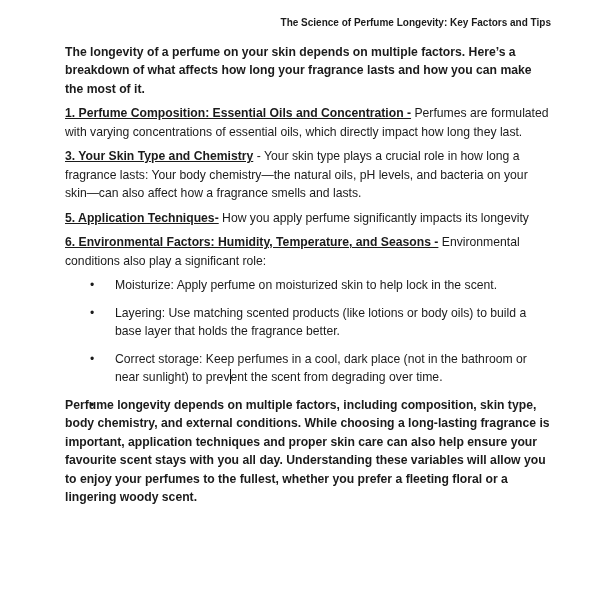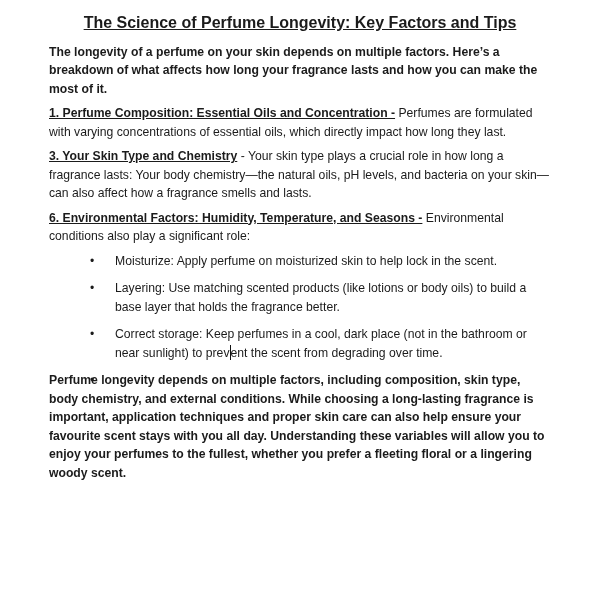--- a/index.html
+++ b/index.html
@@ -15,29 +15,28 @@
     width: 600px;
     height: 600px;
     padding: 14px 49px 0 49px;
     font-family: "Liberation Sans", sans-serif;
     font-size: 12.2px;
     line-height: 18.5px;
     color: #1b1b1b;
     background: #ffffff;
   }
   .title {
-    font-size: 16px;
+    font-size: 10px;
     line-height: 18.5px;
     font-weight: 700;
-    text-align: center;
+    text-align: right;
     margin: 0 0 10px 0;
-    text-decoration: underline;
   }
   .para {
-    margin: 0 0 6px 0;
+    margin: 0 0 6px 16px;
   }
   .para.bold {
     font-weight: 700;
   }
   .para strong {
     font-weight: 700;
     text-decoration: underline;
   }
   ul.bullets {
     list-style: none;
@@ -71,20 +70,21 @@
   <h1 class="title">The Science of Perfume Longevity: Key Factors and Tips</h1>
 
   <p class="para bold">The longevity of a perfume on your skin depends on multiple factors. Here’s a breakdown of what affects how long your fragrance lasts and how you can make the most of it.</p>
 
   <p class="para"><strong>1. Perfume Composition: Essential Oils and Concentration -</strong><span> Perfumes are formulated with varying concentrations of essential oils, which directly impact how long they last.</span></p>
 
 
   <p class="para"><strong>3. Your Skin Type and Chemistry</strong><span> - Your skin type plays a crucial role in how long a fragrance lasts: Your body chemistry—the natural oils, pH levels, and bacteria on your skin—can also affect how a fragrance smells and lasts.</span></p>
 
 
+  <p class="para"><strong>5. Application Techniques-</strong><span> How you apply perfume significantly impacts its longevity</span></p>
 
   <p class="para"><strong>6. Environmental Factors: Humidity, Temperature, and Seasons -</strong><span> Environmental conditions also play a significant role:</span></p>
 
 
   <ul class="bullets">
     <li><span class="bullet-dot">•</span><span>Moisturize: Apply perfume on moisturized skin to help lock in the scent.</span></li>
     <li><span class="bullet-dot">•</span><span>Layering: Use matching scented products (like lotions or body oils) to build a base layer that holds the fragrance better.</span></li>
     <li><span class="bullet-dot">•</span><span>Correct storage: Keep perfumes in a cool, dark place (not in the bathroom or near sunlight) to prev</span><span class="caret"></span><span>ent the scent from degrading over time.</span></li>
     <li><span class="bullet-dot">•</span></li>
   </ul>

